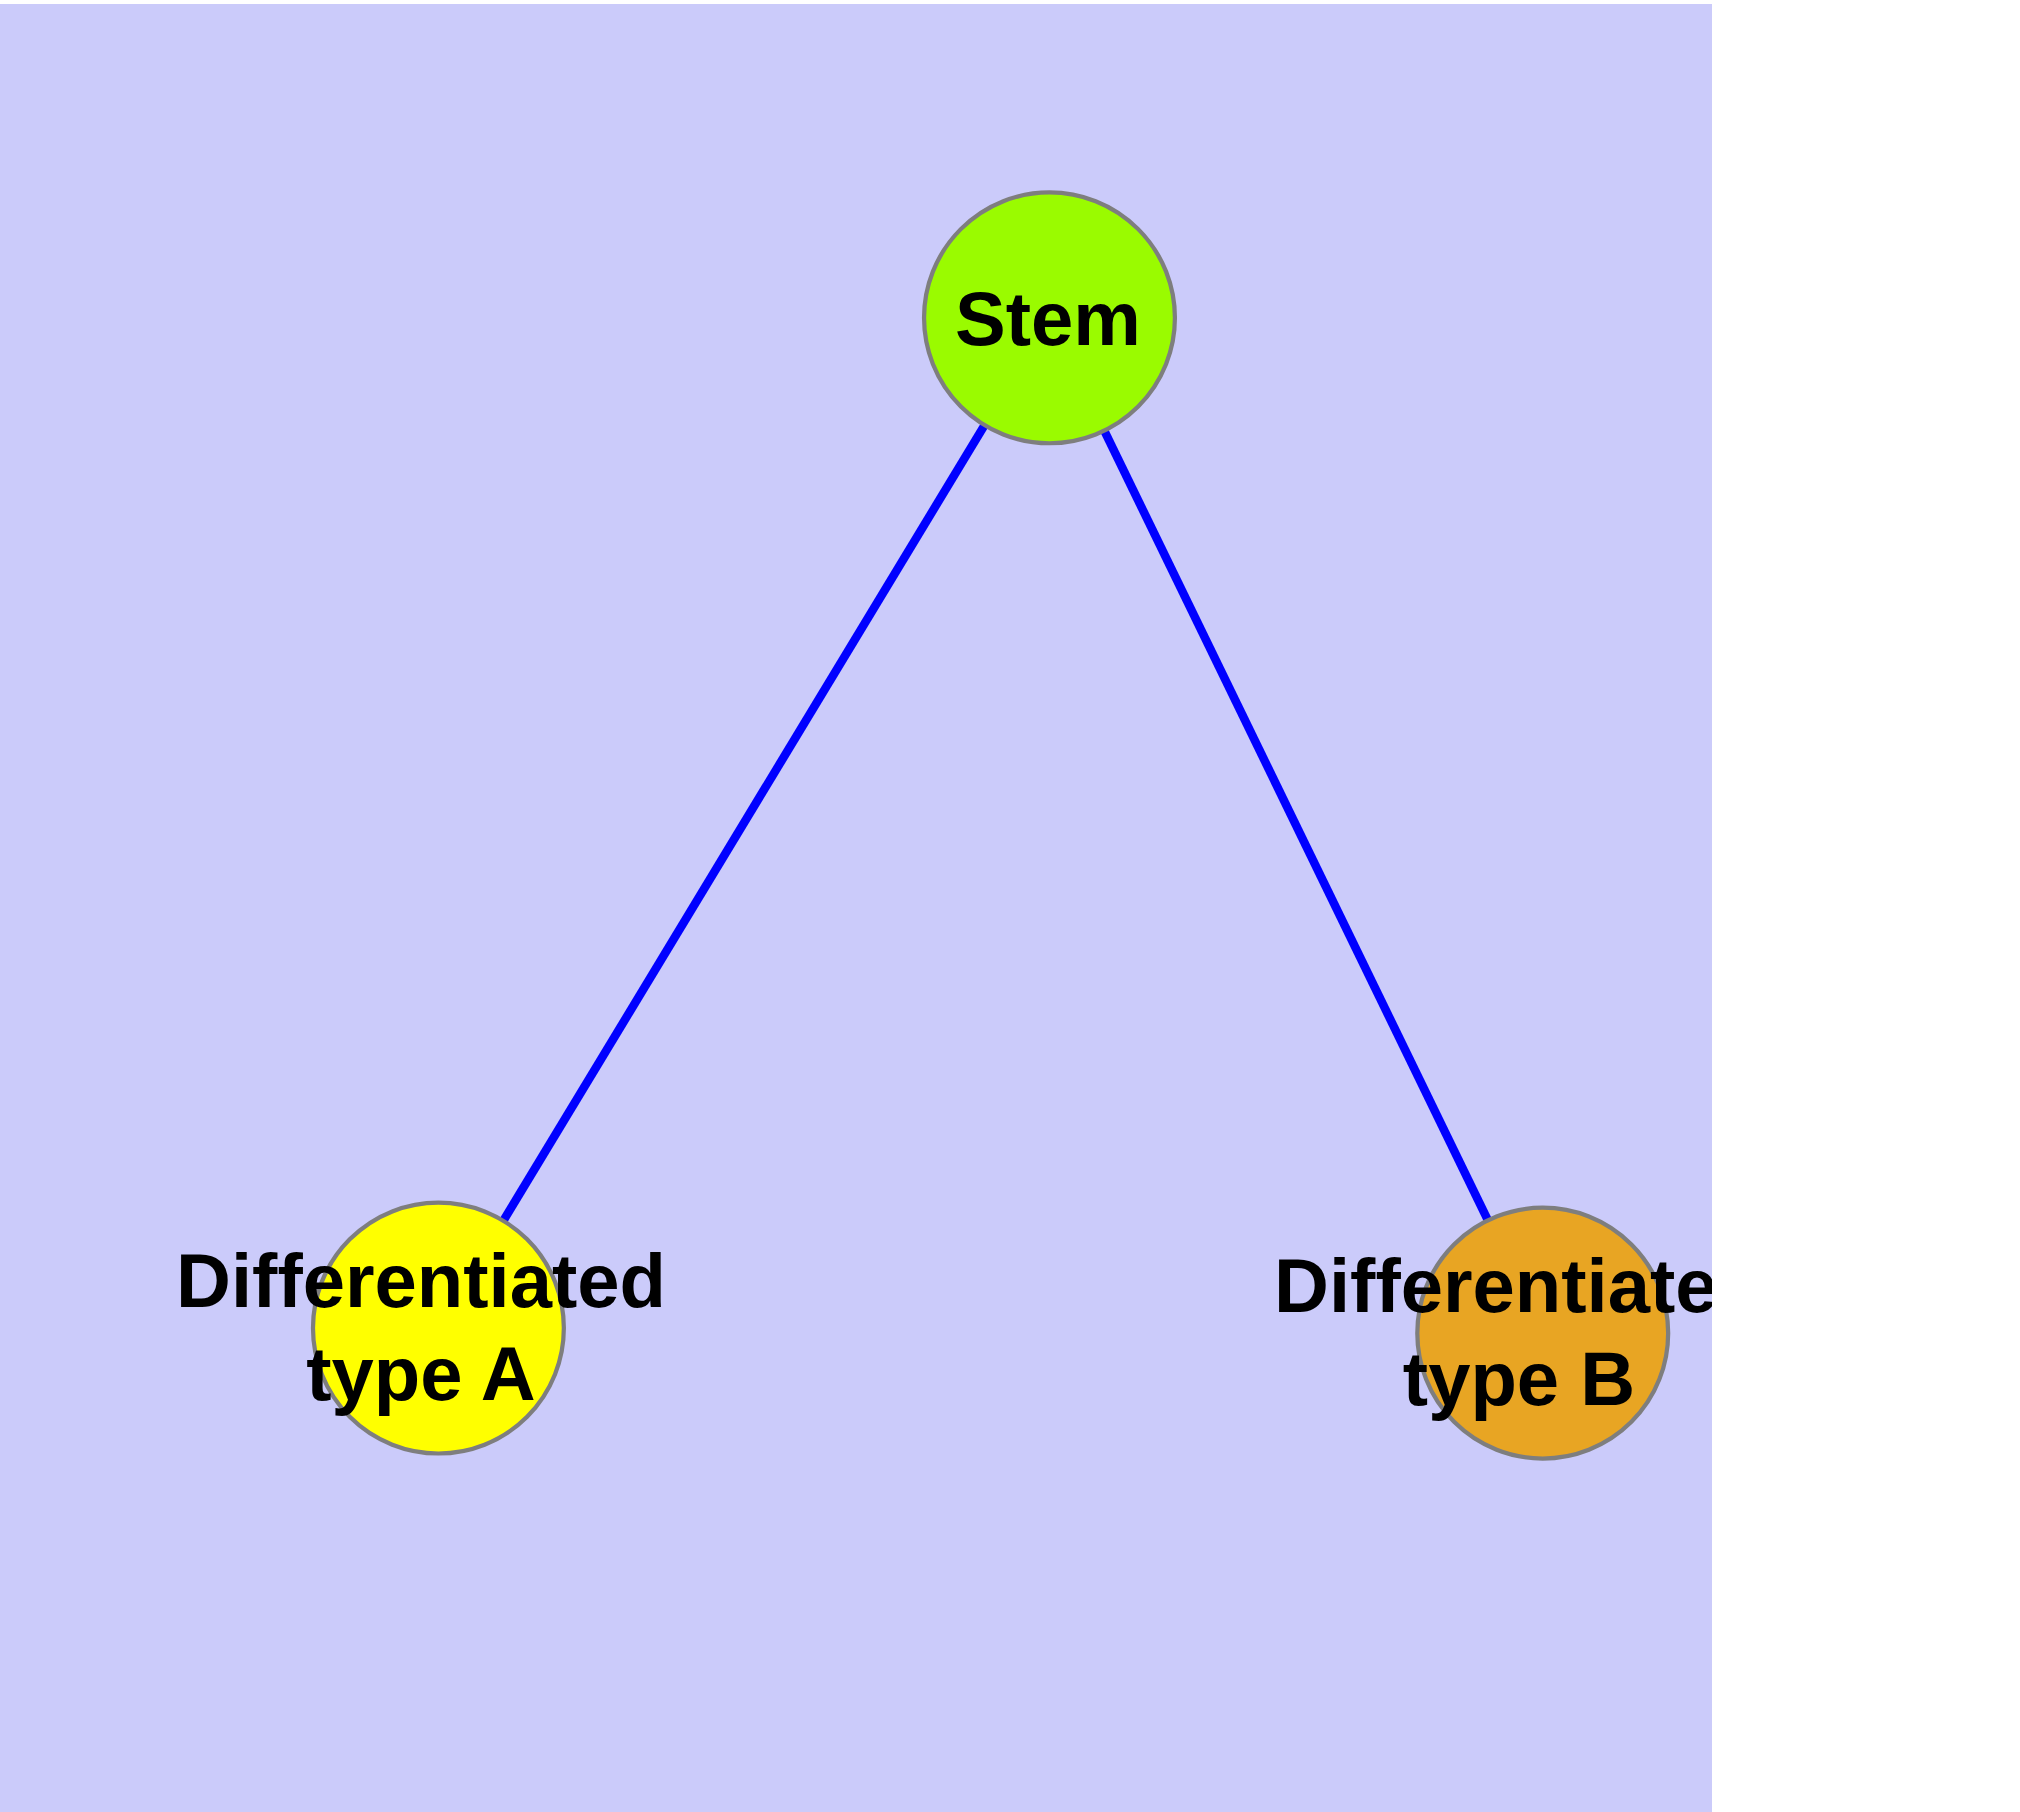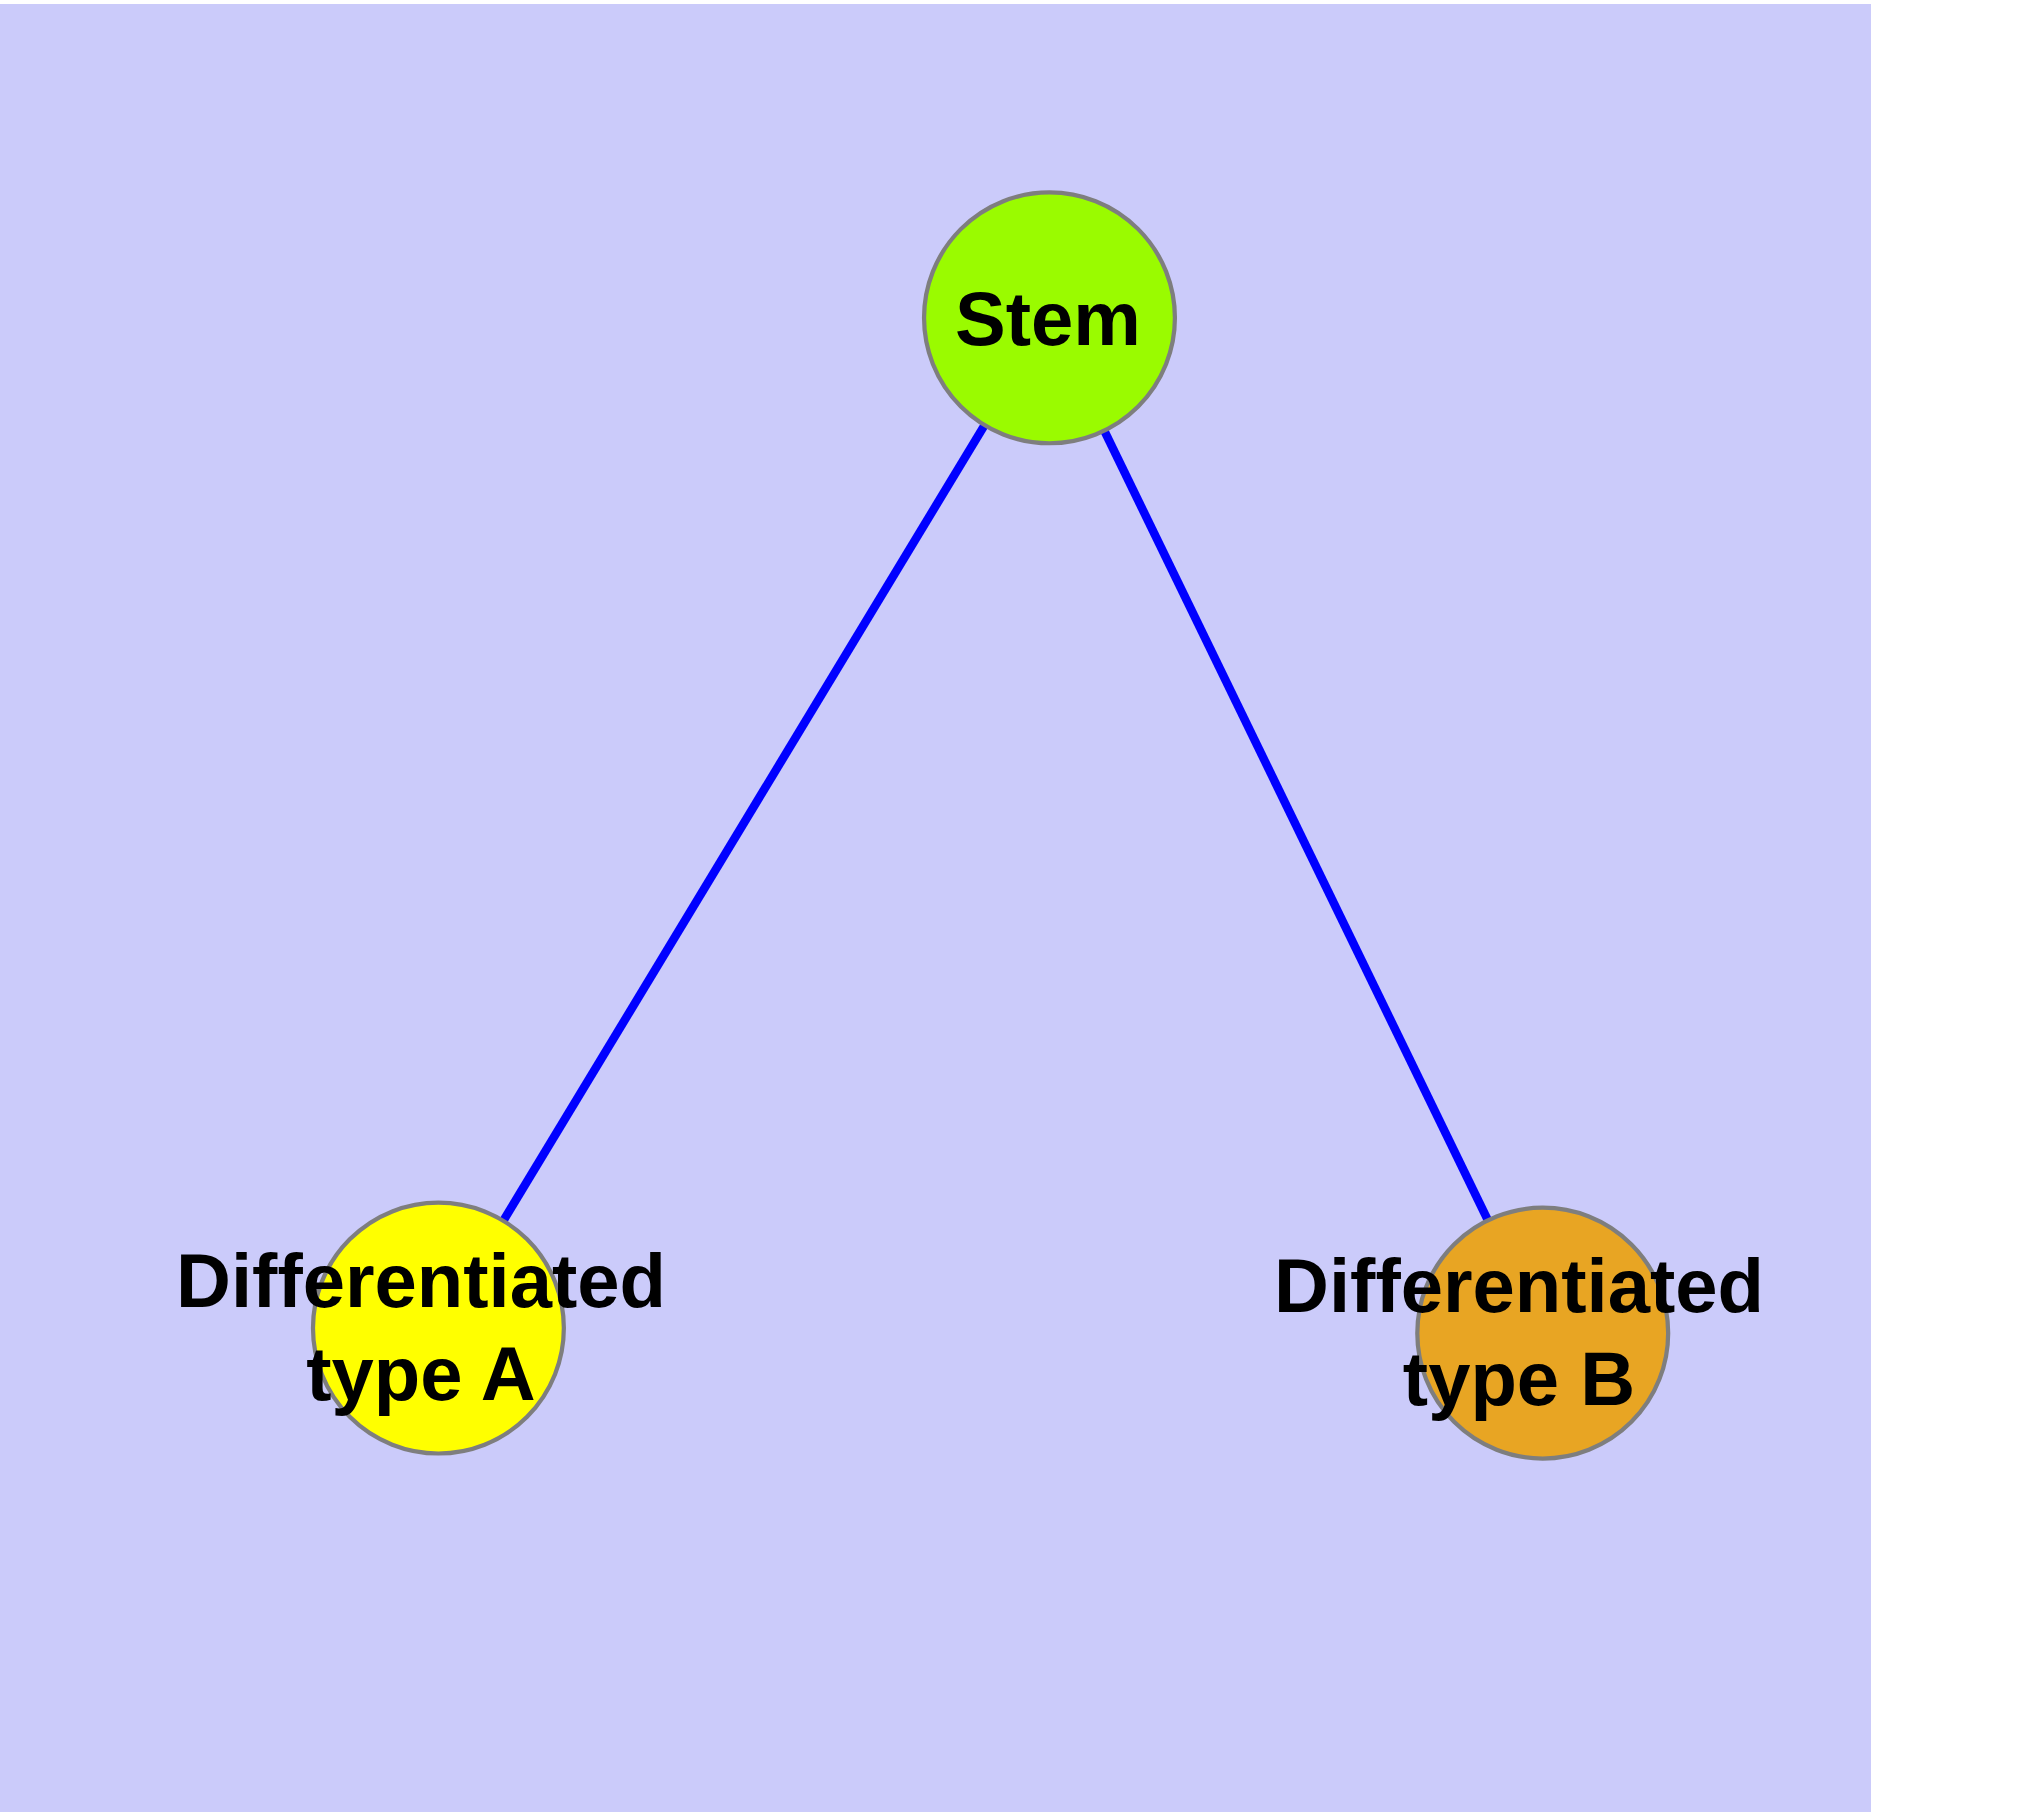--- a/index.html
+++ b/index.html
@@ -2,21 +2,21 @@
 <html style="font-size:13.6px"><head>
 <meta charset="utf-8">
 <style>
   html, body {
     margin: 0;
     padding: 0;
     background: #ffffff;
   }
   .stage {
     position: relative;
-    width: 1871px;
+    width: 1712px;
     height: 1812px;
     background: #cbcbfa;
     overflow: hidden;
     font-family: "Liberation Sans", sans-serif;
   }
   .top-strip {
     position: absolute;
     left: 0;
     top: 0;
     width: 100%;

